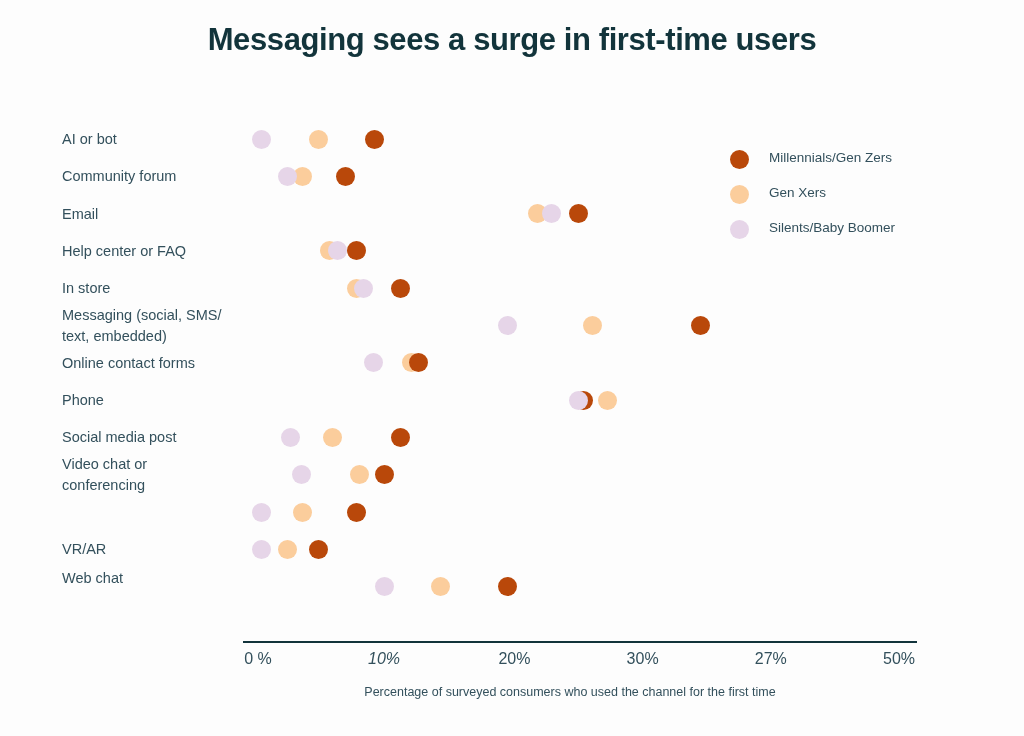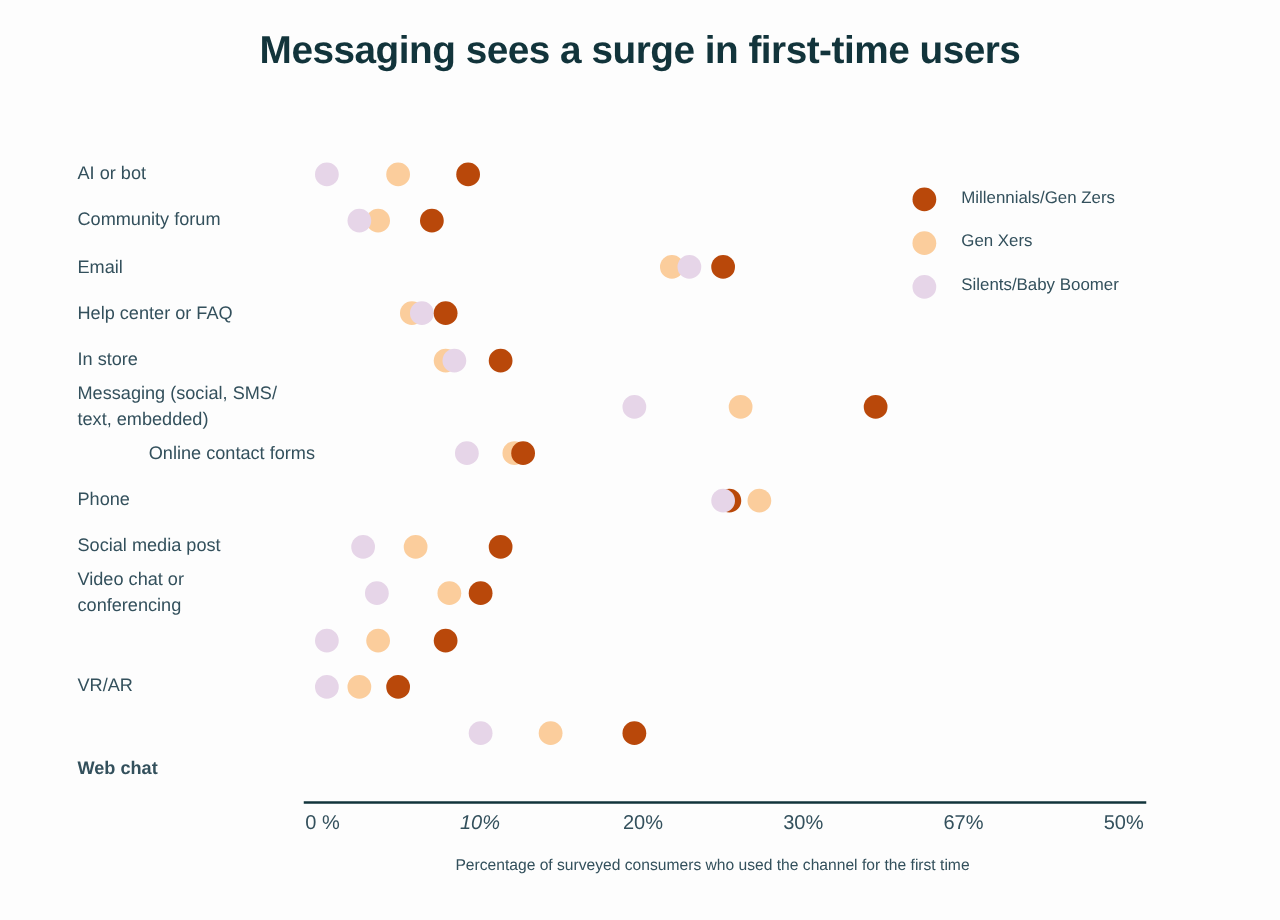--- a/index.html
+++ b/index.html
@@ -112,27 +112,27 @@
 <div id="chart-title">Messaging sees a surge in first-time users</div>
 
 <div id="plot-area">
     <div class="cat-label" style="top: 129px;">AI or bot</div>
     <div class="cat-label" style="top: 166.3px;">Community forum</div>
     <div class="cat-label" style="top: 203.6px;">Email</div>
     <div class="cat-label" style="top: 240.9px;">Help center or FAQ</div>
     <div class="cat-label" style="top: 278.2px;">In store</div>
     <div class="cat-label" style="top: 305px;">Messaging (social, SMS/
 text, embedded)</div>
-    <div class="cat-label" style="top: 352.8px; text-align: right;">Online contact forms</div>
+    <div class="cat-label" style="top: 352.8px;">Online contact forms</div>
     <div class="cat-label" style="top: 390.1px;">Phone</div>
     <div class="cat-label" style="top: 427.4px;">Social media post</div>
     <div class="cat-label" style="top: 454.2px;">Video chat or
 conferencing</div>
     <div class="cat-label" style="top: 539.3px;">VR/AR</div>
-    <div class="cat-label" style="top: 605px; font-weight: bold;">Web chat</div>
+    <div class="cat-label" style="top: 568px;">Web chat</div>
     <div class="dot" style="background: rgb(251, 205, 156); left: 318.254px; top: 139px; z-index: 1;"></div>
     <div class="dot" style="background: rgb(251, 205, 156); left: 302.87px; top: 176.3px; z-index: 1;"></div>
     <div class="dot" style="background: rgb(251, 205, 156); left: 537.476px; top: 213.6px; z-index: 1;"></div>
     <div class="dot" style="background: rgb(251, 205, 156); left: 329.792px; top: 250.9px; z-index: 1;"></div>
     <div class="dot" style="background: rgb(251, 205, 156); left: 356.714px; top: 288.2px; z-index: 1;"></div>
     <div class="dot" style="background: rgb(251, 205, 156); left: 592.602px; top: 325.5px; z-index: 1;"></div>
     <div class="dot" style="background: rgb(251, 205, 156); left: 411.84px; top: 362.8px; z-index: 1;"></div>
     <div class="dot" style="background: rgb(251, 205, 156); left: 607.986px; top: 400.1px; z-index: 1;"></div>
     <div class="dot" style="background: rgb(251, 205, 156); left: 332.356px; top: 437.4px; z-index: 1;"></div>
     <div class="dot" style="background: rgb(251, 205, 156); left: 359.278px; top: 474.7px; z-index: 1;"></div>
@@ -183,14 +183,14 @@
     <div class="legend-row">
       <span class="legend-swatch" style="background: rgb(230, 213, 232);"></span>
       <span class="legend-label">Silents/Baby Boomer</span>
     </div>
   </div>
 
 <div class="x-tick" style="left: 258px;">0 %</div>
 <div class="x-tick" style="left: 384px; font-style: italic;">10%</div>
 <div class="x-tick" style="left: 514.4px;">20%</div>
 <div class="x-tick" style="left: 642.6px;">30%</div>
-<div class="x-tick" style="left: 770.8px;">67%</div>
+<div class="x-tick" style="left: 770.8px;">27%</div>
 <div class="x-tick" style="left: 899px;">50%</div>
 
 </body></html>

